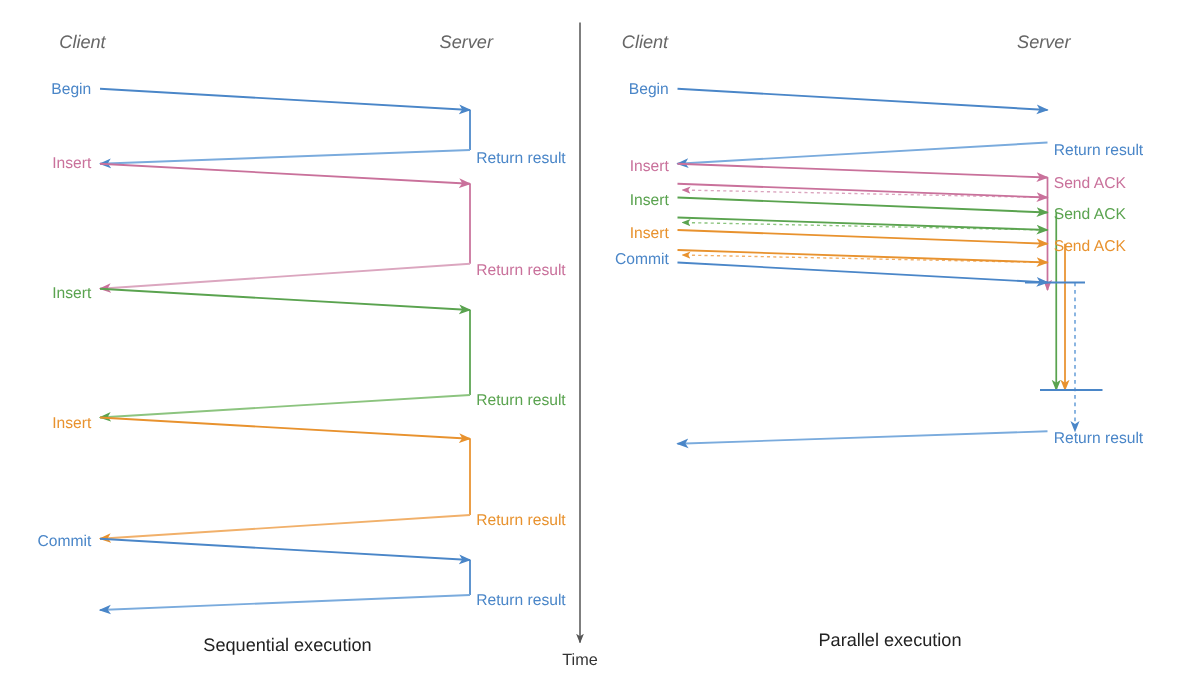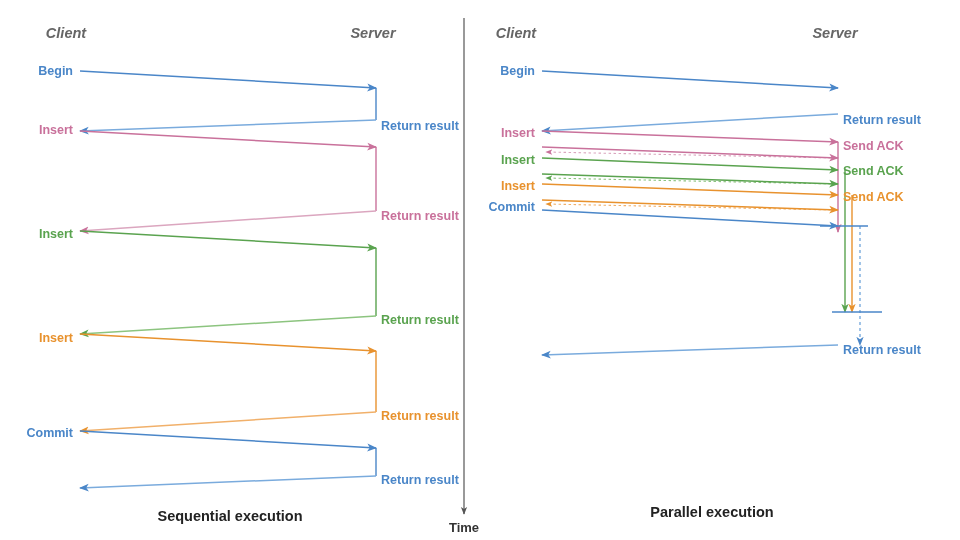--- a/index.html
+++ b/index.html
@@ -10,21 +10,20 @@
   body {
     width: 960px;
     height: 540px;
     overflow: hidden;
     font-family: "Liberation Sans", sans-serif;
   }
   #root {
     position: relative;
     width: 960px;
     height: 540px;
-    font-weight: bold;
   }
   svg.diagram {
     position: absolute;
     top: 0;
     left: 0;
     width: 960px;
     height: 540px;
   }
   text {
     font-family: "Liberation Sans", sans-serif;

